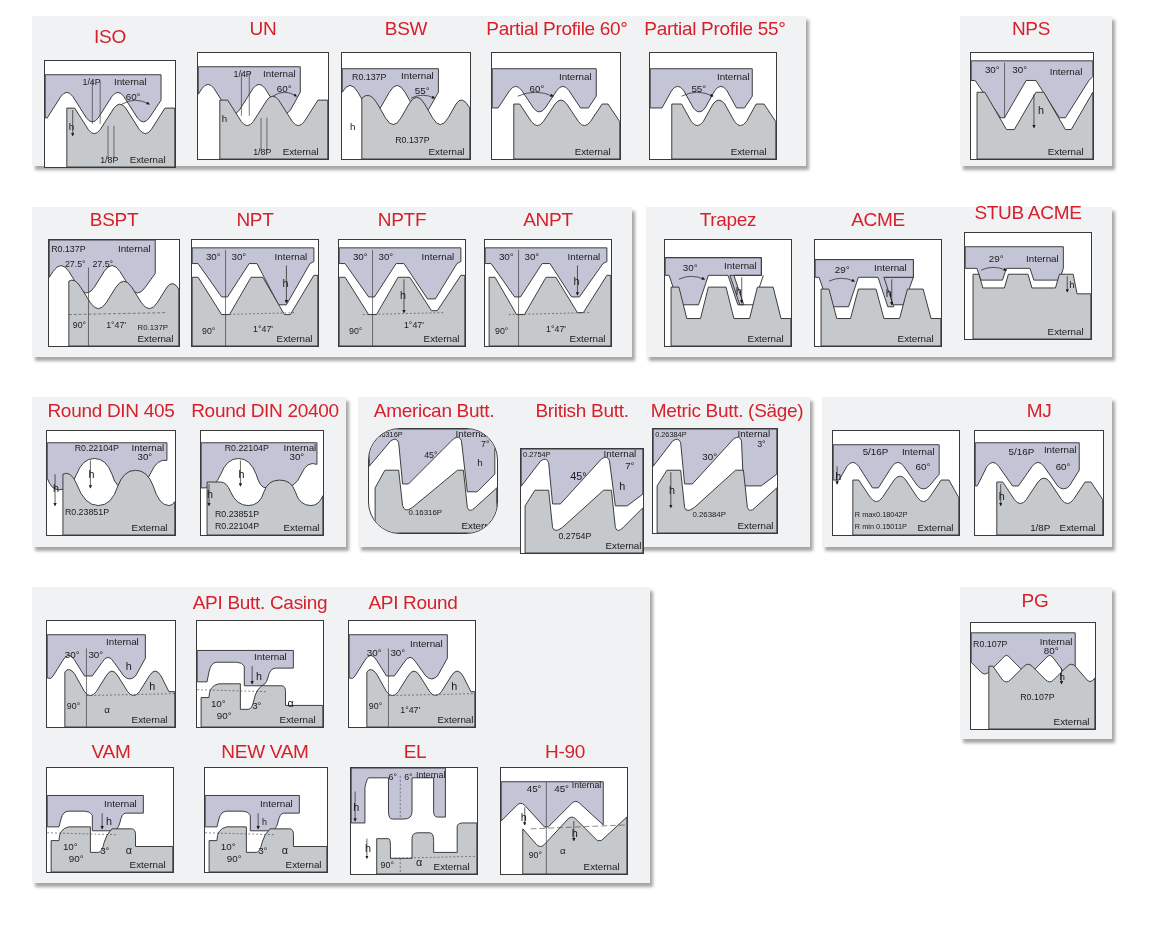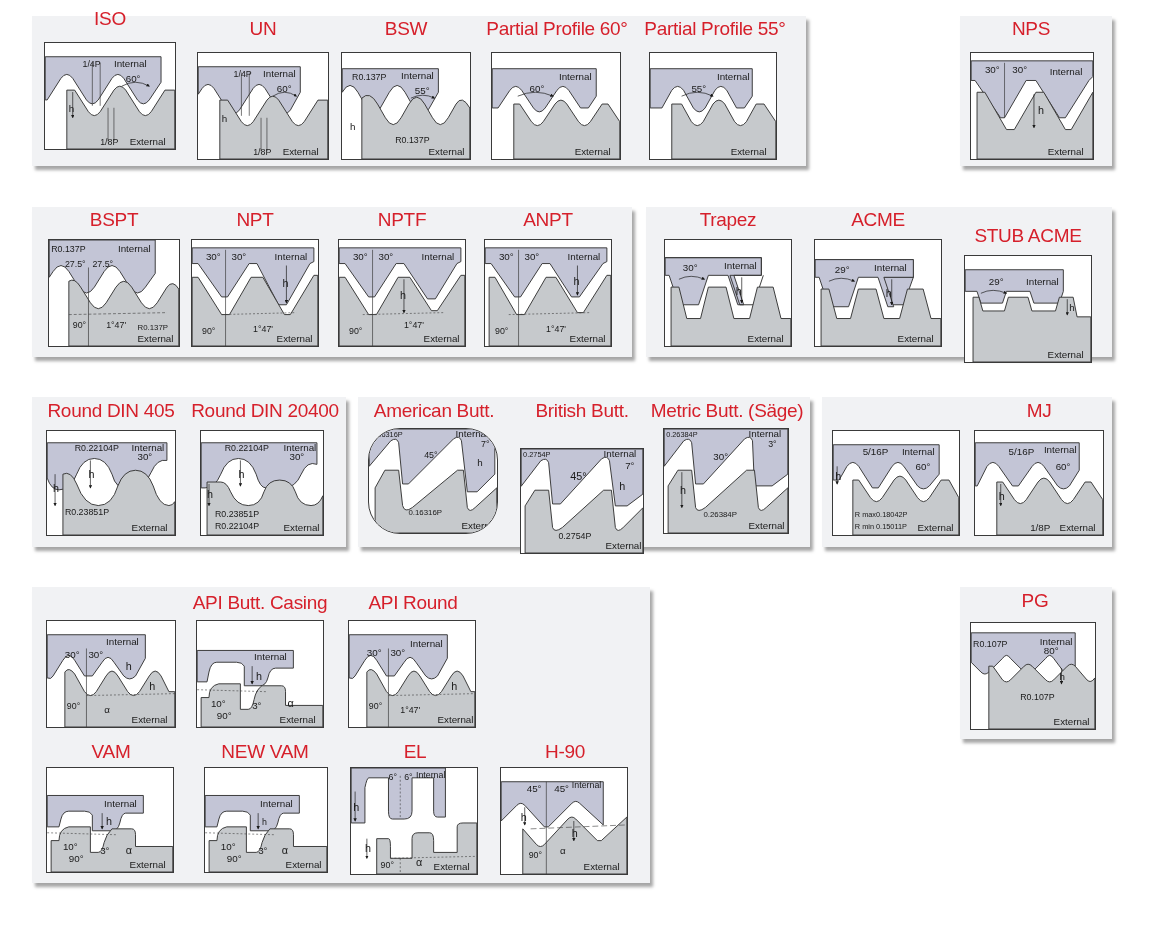--- a/index.html
+++ b/index.html
@@ -32,21 +32,21 @@
   <defs>
     <marker id="ar" markerWidth="5" markerHeight="5" refX="4" refY="2.5" orient="auto">
       <path d="M0,0 L5,2.5 L0,5 z" fill="#1a1a1a"></path>
     </marker>
   </defs>
 </svg>
 
 <div class="panel" style="left:32px;top:16px;width:774px;height:150px;"></div>
 <div class="panel" style="left:960px;top:16px;width:152px;height:150px;"></div>
 
-<div class="card" style="left:44px;top:8px;width:132px;height:144px;">
+<div class="card" style="left:44px;top:26px;width:132px;height:144px;">
   <div class="card-title">ISO</div>
   <div class="diagram" style="left:0;top:34px;width:132px;height:108px;">
     <svg viewBox="0 0 132 108">
       <path d="M0,14 H118 V40 L106,58 Q100,66 94,58 L80,36 Q74,28 68,36 L54,58 Q48,66 42,58 L28,36 Q22,28 16,36 L2,58 H0 Z" fill="#c3c5d6" stroke="#3a3a3a" stroke-width="1"></path>
       <path d="M22,108 V48 H30 L44,70 Q50,78 56,70 L70,48 Q76,40 82,48 L96,70 Q102,78 108,70 L122,48 H132 V108 Z" fill="#c6c9cc" stroke="#3a3a3a" stroke-width="1"></path>
       <line x1="48" y1="20" x2="48" y2="64" stroke="#3a3a3a" stroke-width="0.7"></line>
       <line x1="56" y1="20" x2="56" y2="64" stroke="#3a3a3a" stroke-width="0.7"></line>
       <text class="lbl" x="38" y="24" font-size="9">1/4P</text>
       <text class="lbl" x="70" y="24" font-size="10">Internal</text>
       <text class="lbl" x="82" y="40" font-size="10">60°</text>
@@ -255,21 +255,21 @@
       <text class="lbl" x="20" y="34" font-size="10">29°</text>
       <path d="M14,42 Q26,36 40,42" fill="none" stroke="#1a1a1a" stroke-width="0.7" marker-end="url(#ar)"></path>
       <text class="lbl" x="60" y="32" font-size="10">Internal</text>
       <line x1="78" y1="40" x2="78" y2="66" stroke="#1a1a1a" stroke-width="0.7" marker-end="url(#ar)"></line>
       <text class="lbl" x="72" y="58" font-size="11">h</text>
       <text class="lbl" x="84" y="104" font-size="10">External</text>
     </svg>
   </div>
 </div>
 
-<div class="card" style="left:962px;top:225px;width:132px;height:144px;">
+<div class="card" style="left:962px;top:202px;width:132px;height:144px;">
   <div class="card-title">STUB ACME</div>
   <div class="diagram" style="left:2px;top:30px;width:128px;height:108px;">
     <svg viewBox="0 0 128 108">
       <path d="M0,14 H100 V36 L96,48 H70 L66,36 H42 L38,48 H16 L12,36 H0 Z" fill="#c3c5d6" stroke="#3a3a3a" stroke-width="1"></path>
       <path d="M8,108 V42 H14 L18,56 H40 L44,42 H64 L68,56 H92 L96,42 H110 L114,62 H128 V108 Z" fill="#c6c9cc" stroke="#3a3a3a" stroke-width="1"></path>
       <text class="lbl" x="24" y="30" font-size="10">29°</text>
       <path d="M16,38 Q28,32 42,38" fill="none" stroke="#1a1a1a" stroke-width="0.7" marker-end="url(#ar)"></path>
       <text class="lbl" x="62" y="30" font-size="10">Internal</text>
       <line x1="104" y1="44" x2="104" y2="60" stroke="#1a1a1a" stroke-width="0.7" marker-end="url(#ar)"></line>
       <text class="lbl" x="106" y="56" font-size="10">h</text>
@@ -351,21 +351,21 @@
       <text class="lbl" x="106" y="20" font-size="10">7°</text>
       <text class="lbl" x="100" y="42" font-size="11">h</text>
       <text class="lbl" x="38" y="92" font-size="9">0.2754P</text>
       <text class="lbl" x="86" y="102" font-size="10">External</text>
     </svg>
   </div>
 </div>
 
 <div class="card" style="left:648px;top:400px;width:158px;height:144px;">
   <div class="card-title">Metric Butt. (Säge)</div>
-  <div class="diagram" style="left:15px;top:28px;width:126px;height:106px;">
+  <div class="diagram" style="left:4px;top:28px;width:126px;height:106px;">
     <svg viewBox="0 0 126 106">
       <path d="M0,0 H126 V46 L110,58 H92 L90,12 Q88,6 82,10 L40,56 H32 L28,14 Q26,8 20,12 L0,38 Z" fill="#c3c5d6" stroke="#3a3a3a" stroke-width="1"></path>
       <path d="M4,106 V58 L14,42 H28 L32,80 Q34,86 42,80 L84,42 H92 L96,80 Q98,86 104,80 L126,60 V106 Z" fill="#c6c9cc" stroke="#3a3a3a" stroke-width="1"></path>
       <text class="lbl" x="2" y="8" font-size="7.5">0.26384P</text>
       <text class="lbl" x="86" y="8" font-size="10">Internal</text>
       <text class="lbl" x="50" y="32" font-size="10">30°</text>
       <text class="lbl" x="106" y="18" font-size="9">3°</text>
       <line x1="18" y1="44" x2="18" y2="80" stroke="#1a1a1a" stroke-width="0.7" marker-end="url(#ar)"></line>
       <text class="lbl" x="16" y="66" font-size="11">h</text>
       <text class="lbl" x="40" y="90" font-size="8">0.26384P</text>

